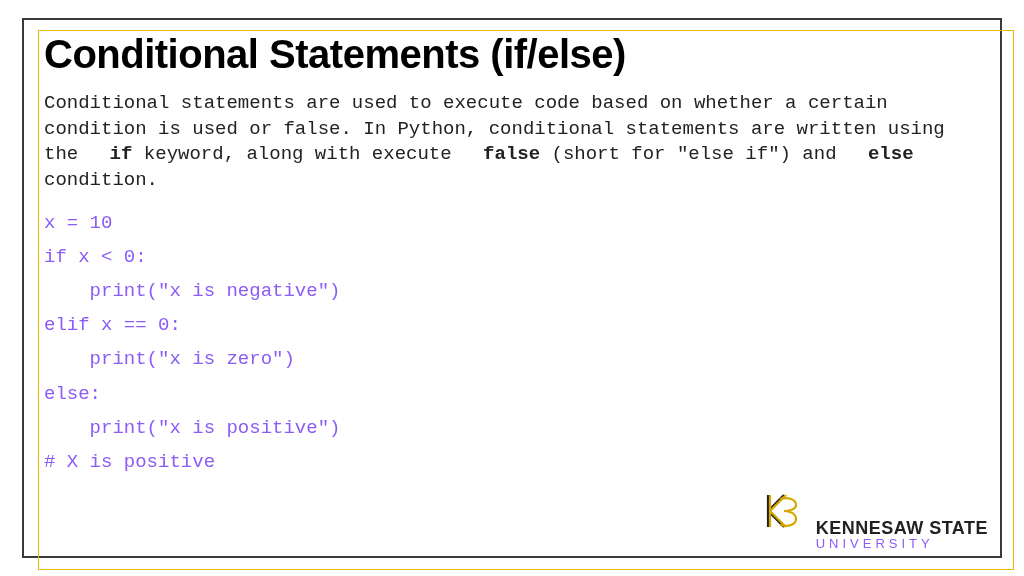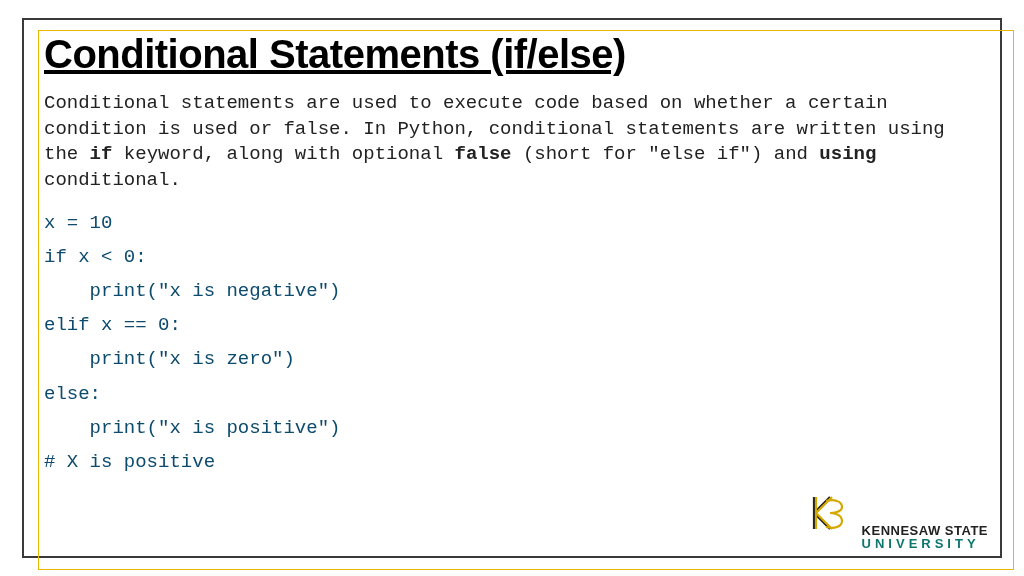--- a/index.html
+++ b/index.html
@@ -32,74 +32,73 @@
     left: 44px;
     right: 44px;
     bottom: 30px;
   }
   .title {
     font-size: 40px;
     font-weight: 900;
     color: #000;
     margin-bottom: 14px;
     letter-spacing: -0.5px;
-    text-decoration: underline;
   }
   .description {
     font-family: "Consolas", "Courier New", monospace;
     font-size: 19px;
     line-height: 1.35;
     color: #222;
     margin-bottom: 12px;
   }
-  .description b { font-weight: bold; }
+  .description b { font-weight: bold; margin-left: 20px; }
   .code {
     font-family: "Consolas", "Courier New", monospace;
     font-size: 19px;
     line-height: 1.8;
-    color: #0c4a6e;
+    color: #8b5cf6;
     white-space: pre;
   }
   .logo-block {
     position: absolute;
     right: 36px;
     bottom: 26px;
     display: flex;
     align-items: center;
     gap: 10px;
   }
   .logo-text {
     line-height: 1;
   }
   .logo-text .l1 {
-    font-size: 13px;
+    font-size: 18px;
     font-weight: 900;
     letter-spacing: 0.5px;
     color: #222;
     margin-top: 48px;
   }
   .logo-text .l2 {
     font-size: 13px;
-    font-weight: 700;
+    font-weight: 400;
     letter-spacing: 4px;
-    color: #0f766e;
+    color: #8b5cf6;
   }
   .logo-icon svg { display: block; }
 </style>
 </head>
 <body>
 
 <div class="outer-border"></div>
 <div class="inner-border"></div>
 
 <div class="content">
   <h1 class="title">Conditional Statements (if/else)</h1>
 
   <p class="description">
-    <span>Conditional statements are used to execute code based on whether a certain condition is used or false. In Python, conditional statements are written using the </span><b>if</b><span> keyword, along with optional </span><b>false</b><span> (short for "else if") and </span><b>using</b><span> conditional.</span>
+    <span>Conditional statements are used to execute code based on whether a certain condition is used or false. In Python, conditional statements are written using the </span><b>if</b><span> keyword, along with execute </span><b>false</b><span> (short for "else if") and </span><b>else</b><span> condition.</span>
   </p>
 
   <div class="code">x = 10
 if x &lt; 0:
     print("x is negative")
 elif x == 0:
     print("x is zero")
 else:
     print("x is positive")
 # X is positive</div>

